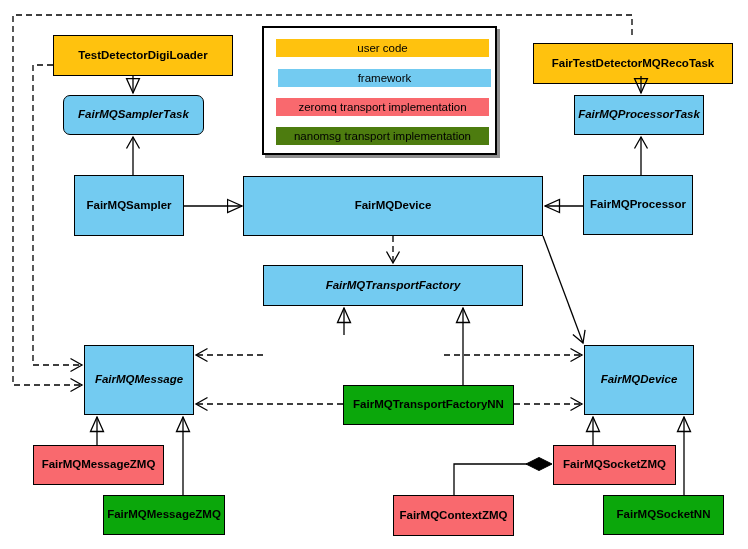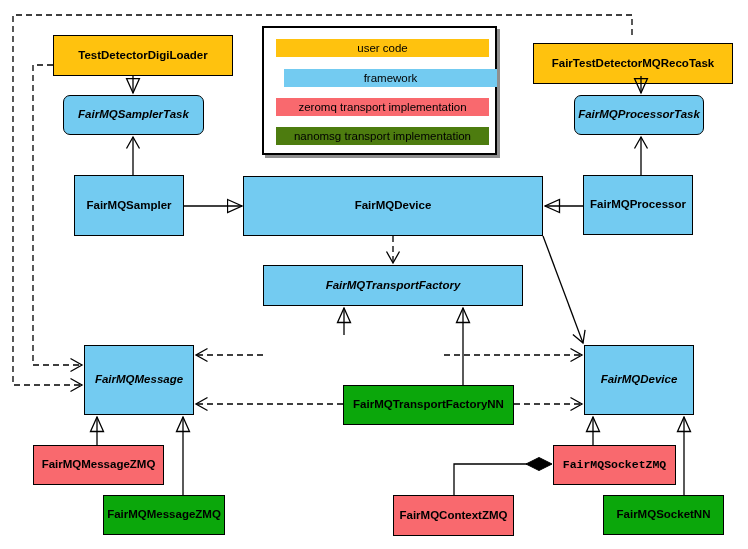--- a/index.html
+++ b/index.html
@@ -61,48 +61,48 @@
 <div id="stage">
 
   <div class="node" style="left: 53px; top: 35px; width: 180px; height: 41px; background-color: rgb(255, 194, 14);">TestDetectorDigiLoader</div>
 
   <div class="node abstract" style="left: 63px; top: 95px; width: 141px; height: 40px; background-color: rgb(115, 203, 241); border-radius: 7px;">FairMQSamplerTask</div>
 
   <div class="node" style="left: 74px; top: 175px; width: 110px; height: 61px; background-color: rgb(115, 203, 241);">FairMQSampler</div>
 
   <div class="node" style="left: 533px; top: 35px; width: 200px; height: 41px; background-color: rgb(255, 194, 14); margin-top: 8px;">FairTestDetectorMQRecoTask</div>
 
-  <div class="node abstract" style="left: 574px; top: 95px; width: 130px; height: 40px; background-color: rgb(115, 203, 241); border-radius: 7px;">FairMQProcessorTask</div>
+  <div class="node abstract" style="left: 574px; top: 95px; width: 130px; height: 40px; background-color: rgb(115, 203, 241);">FairMQProcessorTask</div>
 
   <div class="node" style="left: 583px; top: 175px; width: 110px; height: 60px; background-color: rgb(115, 203, 241);">FairMQProcessor</div>
 
   <div class="node" style="left: 243px; top: 176px; width: 300px; height: 60px; background-color: rgb(115, 203, 241); text-align: right;">FairMQDevice</div>
 
   <div class="node abstract" style="left: 263px; top: 265px; width: 260px; height: 41px; background-color: rgb(115, 203, 241);">FairMQTransportFactory</div>
 
 
   <div class="node" style="left: 343px; top: 385px; width: 171px; height: 40px; background-color: rgb(11, 167, 11);">FairMQTransportFactoryNN</div>
 
   <div class="node abstract" style="left: 84px; top: 345px; width: 110px; height: 70px; background-color: rgb(115, 203, 241);">FairMQMessage</div>
 
   <div class="node abstract" style="left: 584px; top: 345px; width: 110px; height: 70px; background-color: rgb(115, 203, 241);">FairMQDevice</div>
 
   <div class="node" style="left: 33px; top: 445px; width: 131px; height: 40px; background-color: rgb(249, 105, 110);">FairMQMessageZMQ</div>
 
   <div class="node" style="left: 103px; top: 495px; width: 122px; height: 40px; background-color: rgb(11, 167, 11);">FairMQMessageZMQ</div>
 
-  <div class="node" style="left: 553px; top: 445px; width: 123px; height: 40px; background-color: rgb(249, 105, 110); font-family: Liberation Mono, monospace;">FairMQSocketZMQ</div>
+  <div class="node" style="left: 553px; top: 445px; width: 123px; height: 40px; background-color: rgb(249, 105, 110);">FairMQSocketZMQ</div>
 
   <div class="node" style="left: 393px; top: 495px; width: 121px; height: 41px; background-color: rgb(249, 105, 110);">FairMQContextZMQ</div>
 
   <div class="node" style="left: 603px; top: 495px; width: 121px; height: 40px; background-color: rgb(11, 167, 11);">FairMQSocketNN</div>
 
   <div class="legend" style="left:262px;top:26px;width:235px;height:129px">
     <div class="legend-bar" style="left: 12px; top: 11px; width: 213px; height: 18px; background-color: rgb(255, 194, 14);">user code</div>
-    <div class="legend-bar" style="left: 20px; top: 41px; width: 213px; height: 18px; background-color: rgb(115, 203, 241);">framework</div>
+    <div class="legend-bar" style="left: 14px; top: 41px; width: 213px; height: 18px; background-color: rgb(115, 203, 241);">framework</div>
     <div class="legend-bar" style="left: 12px; top: 70px; width: 213px; height: 18px; background-color: rgb(249, 105, 110);">zeromq transport implementation</div>
     <div class="legend-bar" style="left: 12px; top: 99px; width: 213px; height: 18px; background-color: #4d7c0f;">nanomsg transport implementation</div>
   </div>
 
   <svg id="edges" viewBox="0 0 748 549" xmlns="http://www.w3.org/2000/svg">
     <defs>
       <marker id="tri" markerUnits="userSpaceOnUse" markerWidth="17" markerHeight="17" refX="15.5" refY="8" orient="auto">
         <path d="M1,1.5 L15.5,8 L1,14.5 Z" fill="#ffffff" stroke="#000" stroke-width="1.3"></path>
       </marker>
       <marker id="open" markerUnits="userSpaceOnUse" markerWidth="15" markerHeight="17" refX="13" refY="8" orient="auto">

